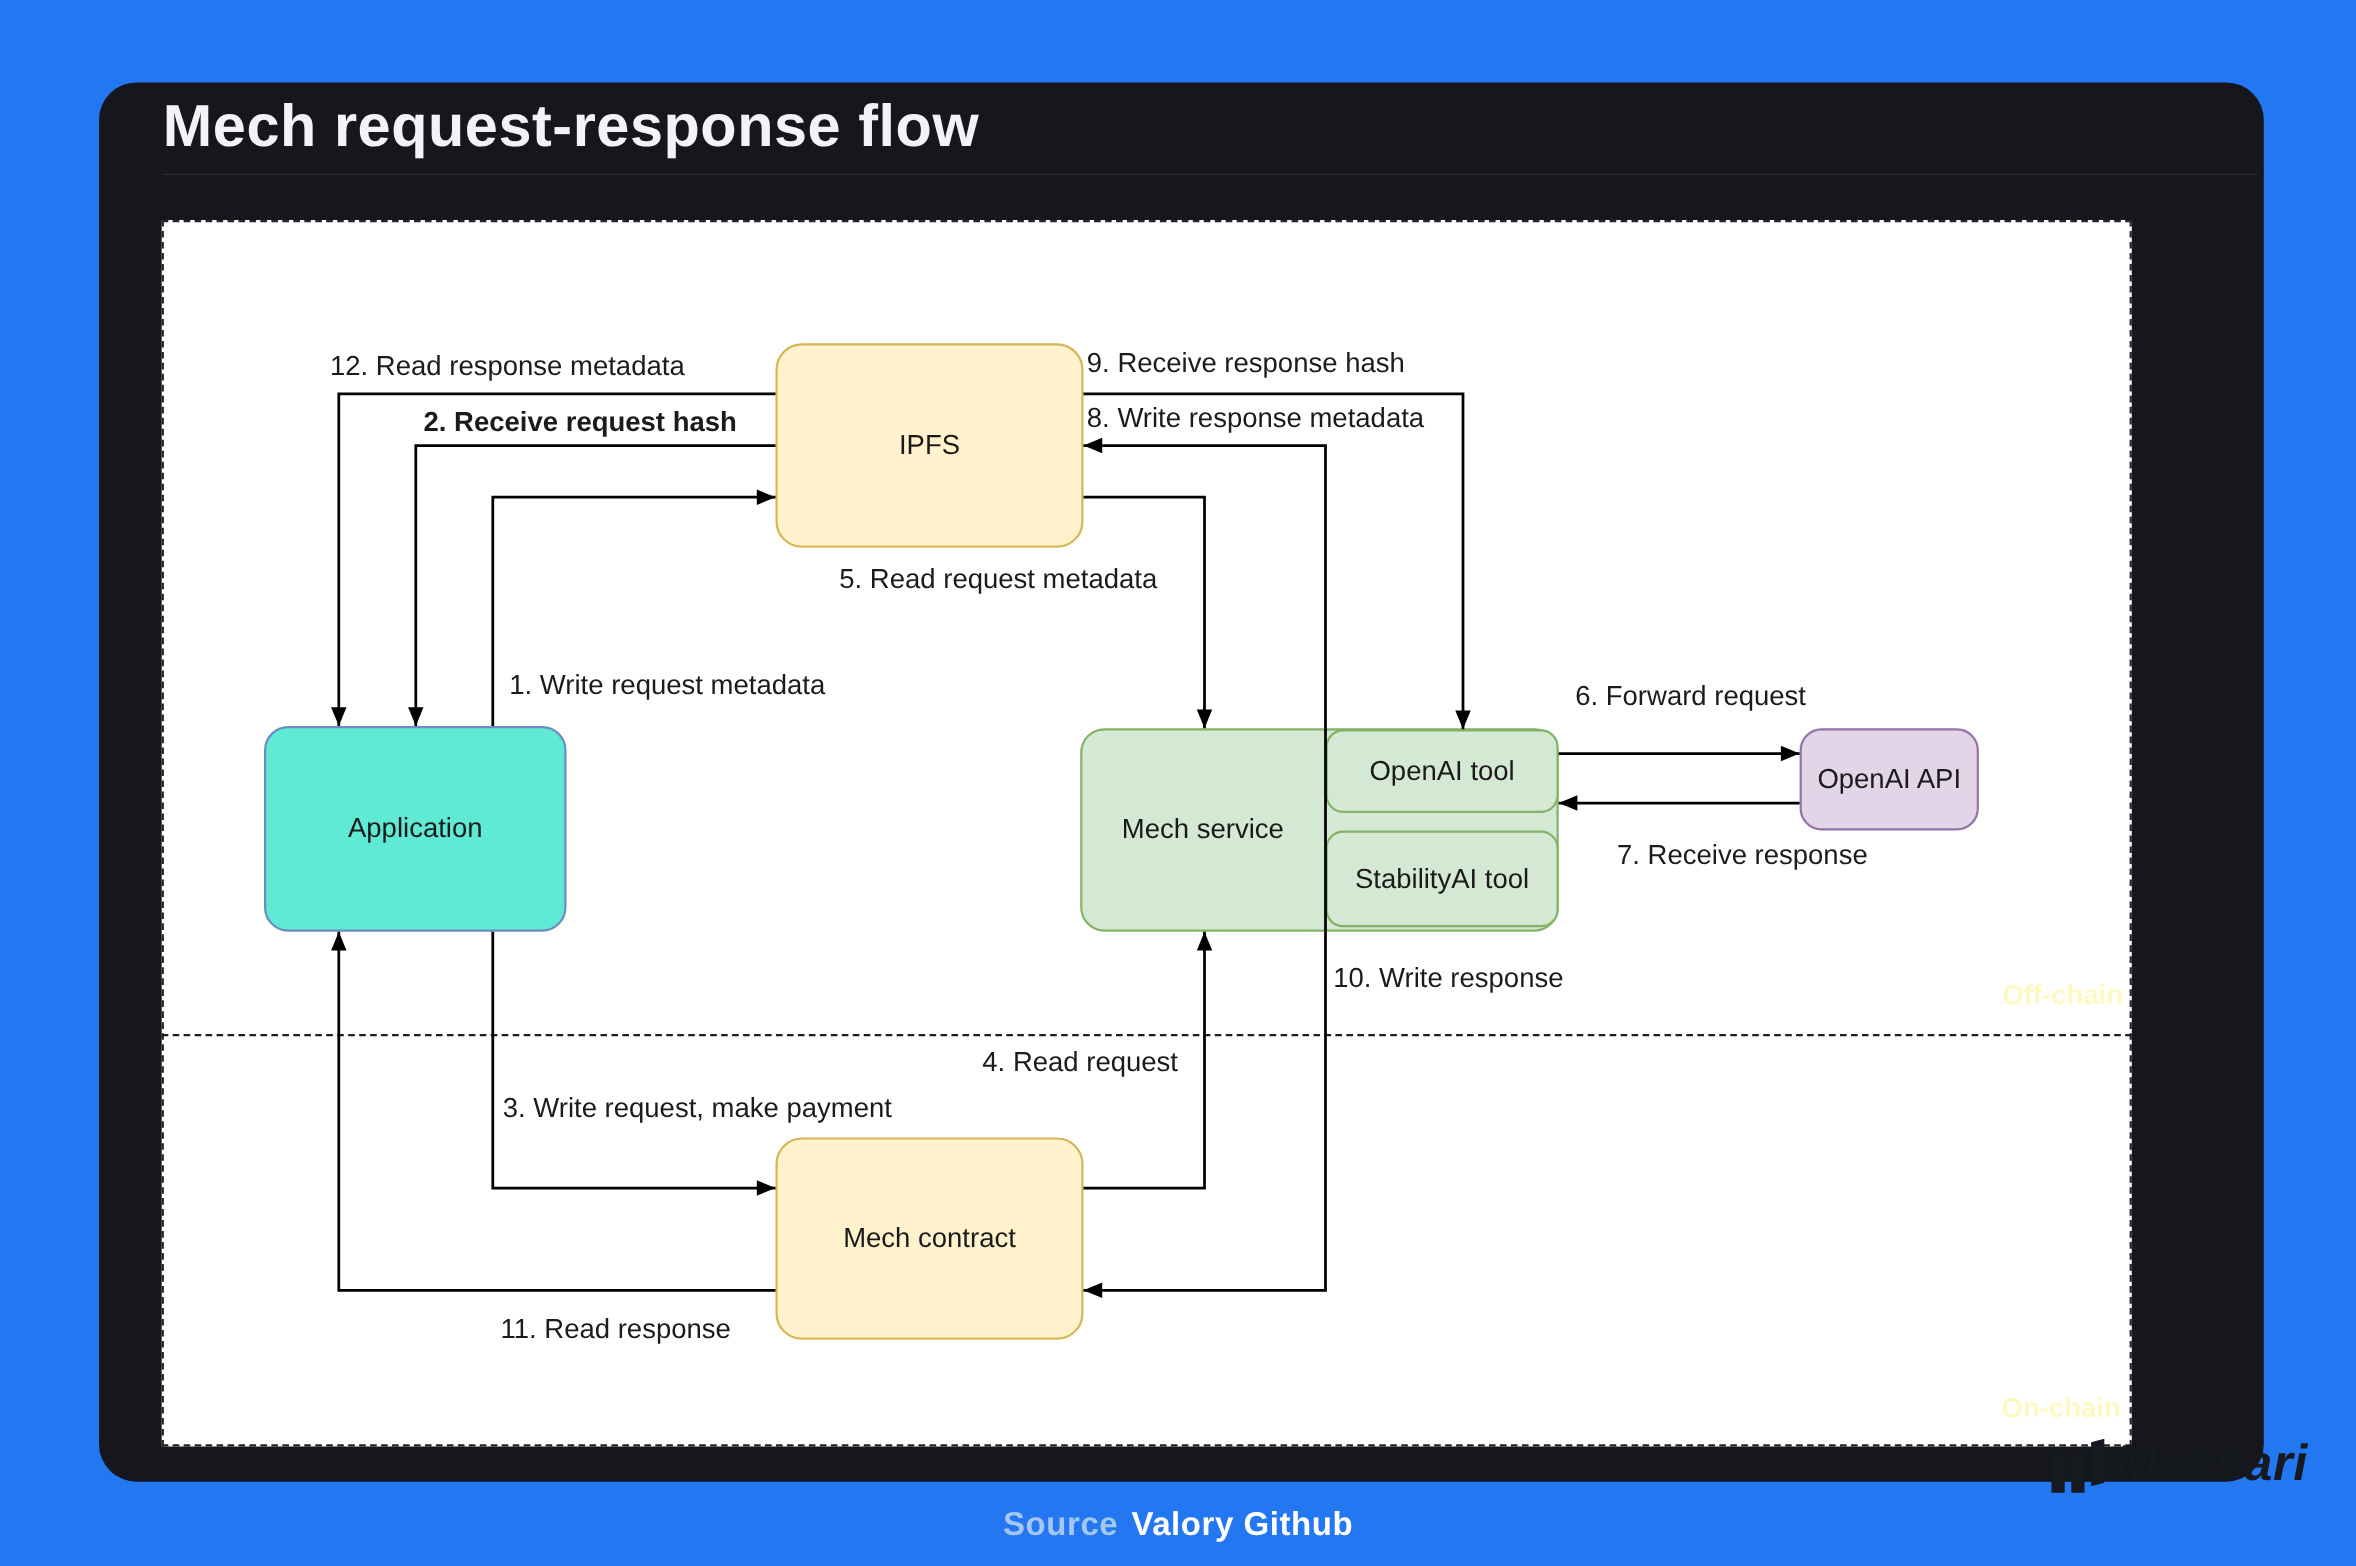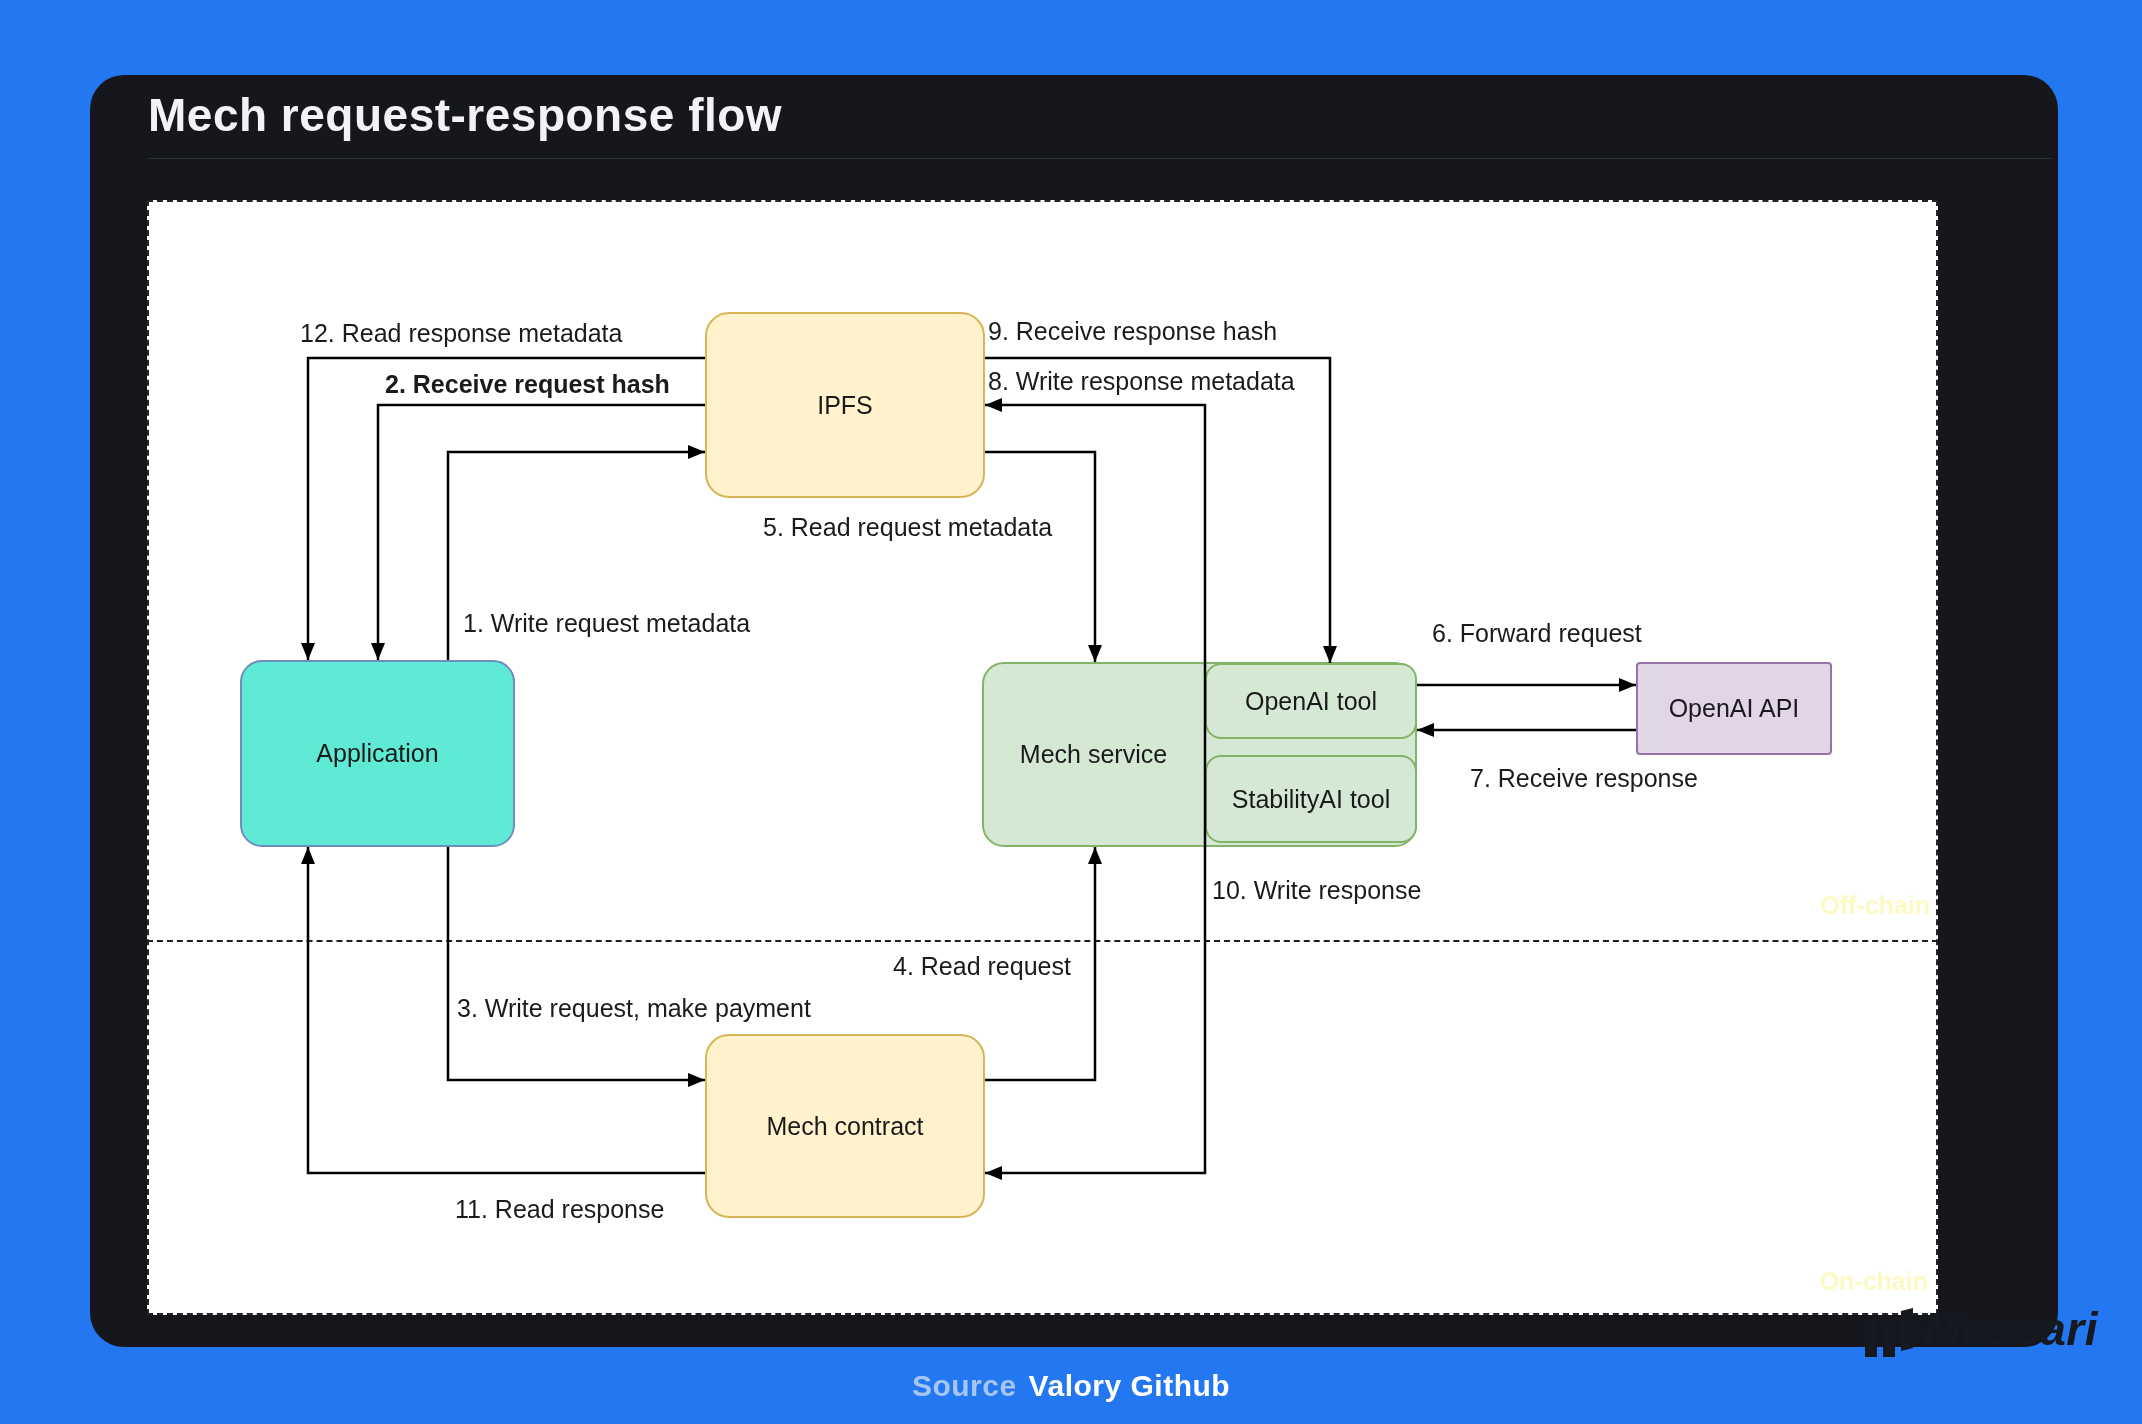--- a/index.html
+++ b/index.html
@@ -8,21 +8,21 @@
     background:#2377F0;
     font-family:"Liberation Sans", sans-serif;
     -webkit-font-smoothing:antialiased;
   }
   #card{
     position:absolute;left:90px;top:75px;width:1968px;height:1272px;
     background:#15171C;border-radius:34px;
   }
   #page-title{
     position:absolute;left:148px;top:86px;height:58px;line-height:58px;
-    color:#F2F3F5;font-size:46px;font-weight:bold;letter-spacing:0.5px;
+    color:#F2F3F5;font-size:54px;font-weight:bold;letter-spacing:0.5px;
   }
   #title-divider{
     position:absolute;left:148px;top:158px;width:1904px;height:0;
     border-top:1px solid #2E3138;
   }
   #diagram-area{
     position:absolute;left:147px;top:200px;width:1791px;height:1115px;
     background:#FFFFFF;border:2px dashed #232528;box-sizing:border-box;
   }
   #chain-divider{
@@ -82,21 +82,21 @@
     </div>
     <div class="node green" style="left: 982px; top: 662px; width: 435px; height: 185px; border-radius: 22px; padding-right: 212px;">
       <span>Mech service</span>
     </div>
     <div class="node green" style="left: 1205px; top: 663px; width: 212px; height: 76px; border-radius: 16px;">
       <span>OpenAI tool</span>
     </div>
     <div class="node green" style="left: 1205px; top: 755px; width: 212px; height: 88px; border-radius: 16px;">
       <span>StabilityAI tool</span>
     </div>
-    <div class="node purple" style="left: 1636px; top: 662px; width: 196px; height: 93px; border-radius: 4px;">
+    <div class="node purple" style="left: 1636px; top: 662px; width: 163px; height: 93px; border-radius: 20px;">
       <span>OpenAI API</span>
     </div>
     <div class="node yellow" style="left: 705px; top: 1034px; width: 280px; height: 184px; border-radius: 24px;">
       <span>Mech contract</span>
     </div>
   </div>
 
 <svg id="edge-svg" width="2142" height="1424" viewBox="0 0 2142 1424">
     <g>
       <polyline points="448,660 448,452 705,452" fill="none" stroke="#000000" stroke-width="2.5"></polyline>

